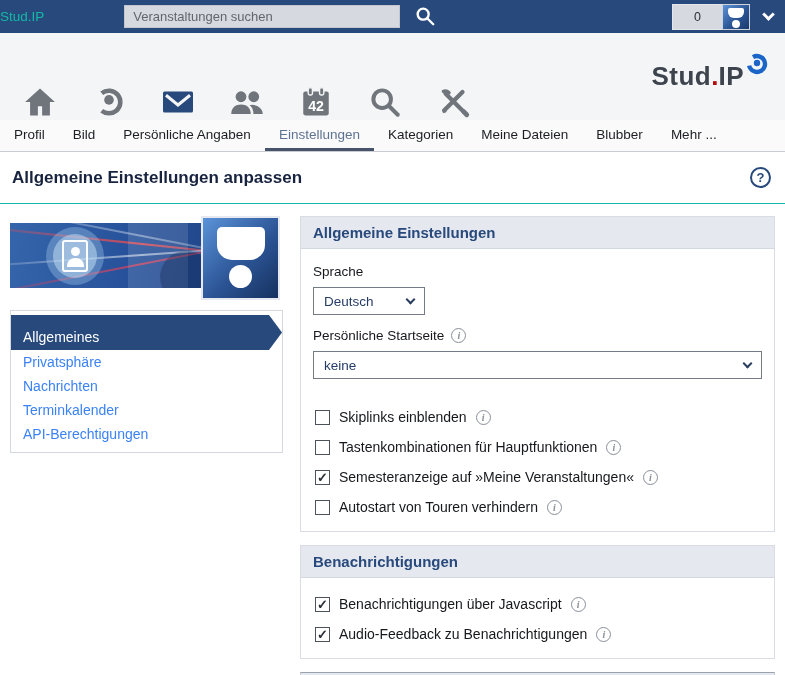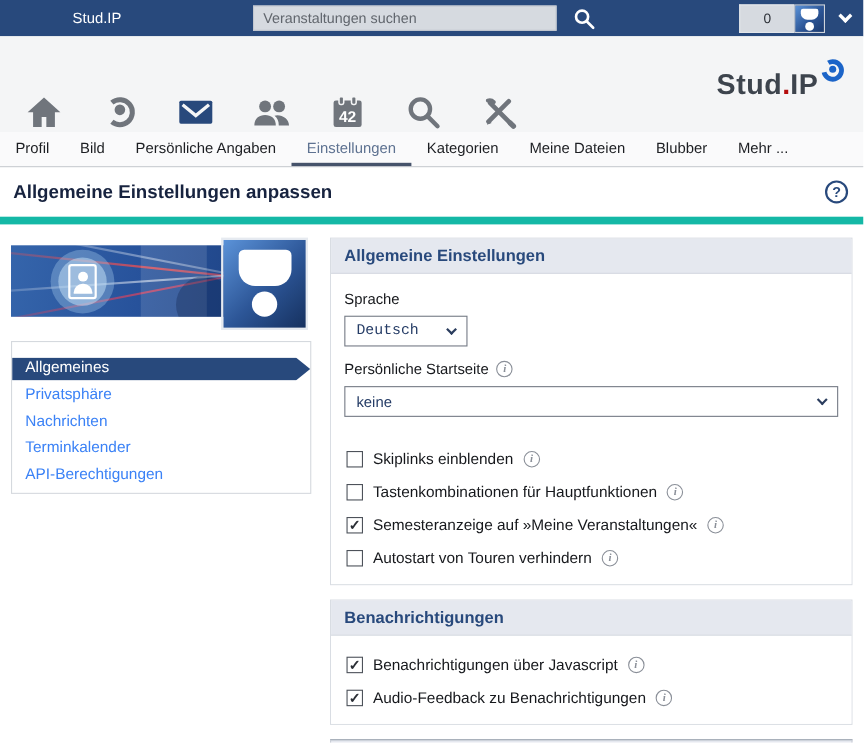--- a/index.html
+++ b/index.html
@@ -1,21 +1,21 @@
 <!DOCTYPE html>
 <html><head>
 <meta charset="utf-8">
 <style>
   * { margin:0; padding:0; box-sizing:border-box; }
   html,body { width:785px; height:675px; background:#fff; font-family:"Liberation Sans", sans-serif; overflow:hidden; }
 
   
   .topbar { height:33px; background:#28497c; display:flex; align-items:center; color:#fff; }
-  .brand { margin-left:66px; font-size:13.5px; color:#ffffff; }
-  .search-wrap { margin-left:120px; display:flex; align-items:flex-end; }
+  .brand { font-size:13.5px; color:#14b8a6; }
+  .search-wrap { margin-left:80px; display:flex; align-items:flex-start; }
   .search-input { width:276px; height:23px; background:#d6dae0; border:1px solid #c2c7cf; padding:0 8px; font-size:13px; color:#454b52; font-family:"Liberation Sans", sans-serif; outline:none; }
   .search-input::placeholder { color:#61666d; }
   .search-btn { margin-left:14px; width:22px; height:22px; display:flex; align-items:center; justify-content:center; cursor:pointer; }
   .user-cluster { margin-left:auto; margin-right:12px; display:flex; align-items:center; }
   .counter-box { width:50px; height:26px; background:#d6dae0; border:1px solid #e3e6ea; border-right:none; display:flex; align-items:center; justify-content:center; font-size:12.5px; color:#2b2f36; }
   .avatar-sq { width:28px; height:26px; background:linear-gradient(135deg,#5b93d9 0%,#2c5596 55%,#1b3a6e 100%); border:1px solid #cfd4db; display:flex; flex-direction:column; align-items:center; }
   .avatar-sq .tub { width:16px; height:10px; background:#fff; border-radius:2px 2px 6px 6px; margin-top:3px; }
   .avatar-sq .ball { width:8px; height:8px; background:#fff; border-radius:50%; margin-top:2px; }
   .chev-down { width:9px; height:9px; border-right:3px solid #fff; border-bottom:3px solid #fff; transform:rotate(45deg); margin-left:14px; margin-top:-4px; cursor:pointer; }
 
@@ -28,21 +28,21 @@
   .logo-dot { color:#b40c0c; font-weight:bold; font-size:26px; }
   .logo-swirl { margin-left:1px; margin-top:-9px; }
 
   
   .tabbar { height:32px; background:#fafafb; border-bottom:1px solid #c9ccd1; display:flex; align-items:stretch; padding-left:12px; }
   .tab { display:flex; align-items:center; padding:0 14px; font-size:13.5px; color:#1c1e22; cursor:pointer; border-bottom:3px solid transparent; }
   .tab:first-child { padding-left:2px; }
   .tab.active { color:#5e7291; border-bottom-color:#46536b; }
 
   
-  .title-row { height:52px; display:flex; align-items:center; padding:0 14px 0 12px; border-bottom:7px solid #14b8a6; }
+  .title-row { height:52px; display:flex; align-items:center; padding:0 14px 0 12px; border-bottom:1px solid #14b8a6; }
   .page-title { font-size:17px; font-weight:bold; color:#17233f; }
   .help-icon { margin-left:auto; width:21px; height:21px; border:2px solid #28497c; border-radius:50%; color:#28497c; font-weight:bold; font-size:13px; display:flex; align-items:center; justify-content:center; cursor:pointer; }
   .help-icon::after { content:"?"; }
 
   
   .content { display:flex; padding:12px 10px 0 10px; gap:17px; }
   .sidebar { width:273px; flex:none; }
   .main { flex:1; min-width:0; }
 
   
@@ -60,29 +60,29 @@
   .id-card { width:26px; height:32px; border:2.5px solid #fff; border-radius:3px; background:rgba(255,255,255,.12); display:flex; flex-direction:column; align-items:center; }
   .id-card .head { width:9px; height:9px; background:#fff; border-radius:50%; margin-top:5px; }
   .id-card .shoulders { width:17px; height:9px; background:#fff; border-radius:8px 8px 0 0; margin-top:2px; }
   .avatar-big { position:absolute; right:3px; top:0; width:79px; height:84px; background:linear-gradient(135deg,#5b93d9 0%,#2c5596 55%,#16315f 100%); border:2px solid #e6eaf0; display:flex; flex-direction:column; align-items:center; }
   .avatar-big .tub { width:48px; height:33px; background:#fff; border-radius:5px 5px 15px 15px; margin-top:9px; }
   .avatar-big .ball { width:23px; height:23px; background:#fff; border-radius:50%; margin-top:5px; }
 
   
   .navlist { background:#fff; border:1px solid #d5d9de; padding:4px 0 6px 0; }
   .nav-item { font-size:14px; color:#3b82f6; padding:4px 0 4px 12px; cursor:pointer; }
-  .nav-item.active { background:#28497c; color:#fff; padding:0 0 5px 12px; clip-path:polygon(0 0, calc(100% - 13px) 0, 100% 50%, calc(100% - 13px) 100%, 0 100%);margin-top:10px; }
+  .nav-item.active { background:#28497c; color:#fff; padding:14px 0 5px 12px; clip-path:polygon(0 0, calc(100% - 13px) 0, 100% 50%, calc(100% - 13px) 100%, 0 100%); }
 
   
   .section { border:1px solid #d9dde3; margin-bottom:13px; }
   .section-head { background:#e5e8ef; border-bottom:1px solid #d3d8df; padding:7px 12px; font-weight:bold; font-size:15px; color:#28497c; }
   .section-body { background:#fff; padding:10px 12px 12px; }
   .field-label { font-size:13.5px; color:#16181c; margin:5px 0 8px; display:flex; align-items:center; gap:7px; }
   .select-box { border:1px solid #757b85; height:28px; background:#fff; display:flex; align-items:center; justify-content:space-between; padding:0 10px; font-size:13.5px; color:#253c66; cursor:pointer; }
-  .select-small { width:112px; margin-bottom:13px;font-family:Liberation Mono, monospace; }
+  .select-small { width:112px; margin-bottom:13px; }
   .select-full { width:100%; margin-bottom:30px; }
   .sel-chev { width:7px; height:7px; border-right:2px solid #2b3d5e; border-bottom:2px solid #2b3d5e; transform:rotate(45deg); margin-top:-3px; }
   .check-row { display:flex; align-items:center; gap:9px; margin:8px 0 14px 2px; font-size:14px; color:#16181c; }
   .check-row:last-child { margin-bottom:4px; }
   .checkbox { width:15px; height:15px; border:1.5px solid #4d525a; background:#fff; flex:none; display:flex; align-items:center; justify-content:center; cursor:pointer; }
   .checkbox.checked::before { content:"✓"; font-size:13px; font-weight:bold; color:#2b2f36; line-height:1; }
   .info-icon { width:15px; height:15px; border:1.2px solid #8a8f98; border-radius:50%; color:#8a8f98; font-size:10px; display:inline-flex; align-items:center; justify-content:center; flex:none; }
   .info-icon::after { content:"i"; font-family:"Liberation Serif", serif; font-style:italic; font-weight:bold; }
 
   

